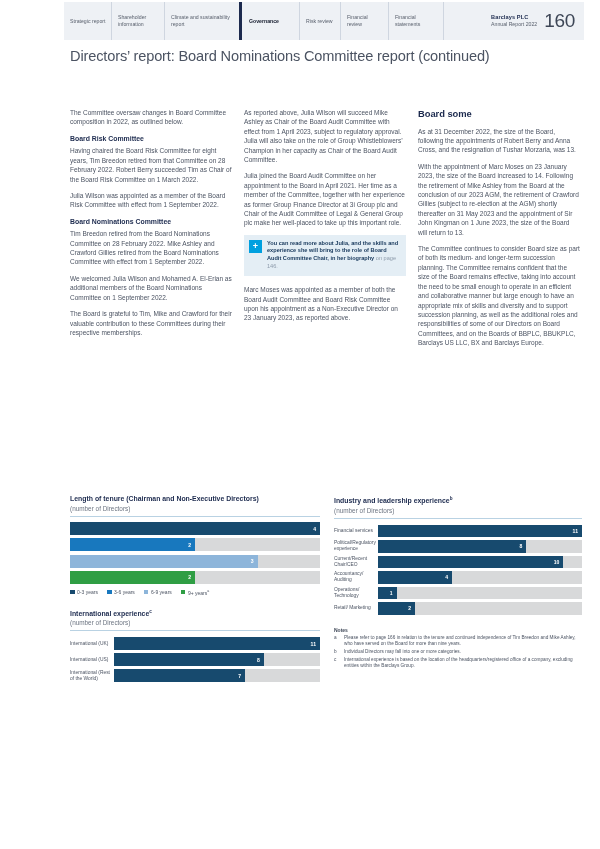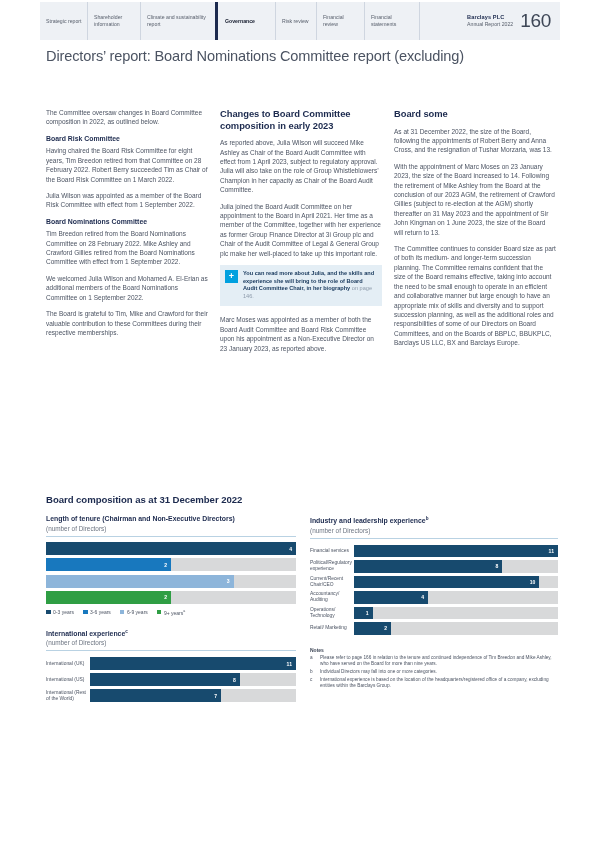--- a/index.html
+++ b/index.html
@@ -3,21 +3,21 @@
 <meta charset="utf-8">
 <style>
   * { box-sizing: border-box; margin: 0; padding: 0; }
   html, body {
     width: 600px; height: 849px;
     background: #ffffff;
     font-family: "Liberation Sans", sans-serif;
     color: #3d4656;
     overflow: hidden;
   }
-  .page { position: relative; width: 551px; height: 849px; }
+  .page { position: relative; width: 551px; height: 849px; margin-left: 24px; }
 
   
   .navband {
     position: absolute; left: 40px; top: 2px;
     width: 520px; height: 38px;
     background: #eef1f5;
     display: flex; align-items: stretch;
   }
   .navtab {
     position: relative;
@@ -161,53 +161,51 @@
     <div class="nav-spacer"></div>
     <div class="nav-right">
       <div class="brandblock">
         <div class="b1">Barclays PLC</div>
         <div class="b2">Annual Report 2022</div>
       </div>
       <div class="pagenum">160</div>
     </div>
   </div>
 
-  <div class="pagetitle">Directors’ report: Board Nominations Committee report (excluding)</div>
+  <div class="pagetitle">Directors’ report: Board Nominations Committee report (continued)</div>
 
   <div class="cols" id="body-columns">
       <div class="col">
         <p>The Committee oversaw changes in Board Committee composition in 2022, as outlined below.</p>
         <h3>Board Risk Committee</h3>
         <p>Having chaired the Board Risk Committee for eight years, Tim Breedon retired from that Committee on 28 February 2022. Robert Berry succeeded Tim as Chair of the Board Risk Committee on 1 March 2022.</p>
         <p>Julia Wilson was appointed as a member of the Board Risk Committee with effect from 1 September 2022.</p>
         <h3>Board Nominations Committee</h3>
         <p>Tim Breedon retired from the Board Nominations Committee on 28 February 2022. Mike Ashley and Crawford Gillies retired from the Board Nominations Committee with effect from 1 September 2022.</p>
         <p>We welcomed Julia Wilson and Mohamed A. El-Erian as additional members of the Board Nominations Committee on 1 September 2022.</p>
         <p>The Board is grateful to Tim, Mike and Crawford for their valuable contribution to these Committees during their respective memberships.</p>
       </div>
       <div class="col">
-        <h2>Changes to Board Committee composition in early 2023</h2>
         <p>As reported above, Julia Wilson will succeed Mike Ashley as Chair of the Board Audit Committee with effect from 1 April 2023, subject to regulatory approval. Julia will also take on the role of Group Whistleblowers’ Champion in her capacity as Chair of the Board Audit Committee.</p>
         <p>Julia joined the Board Audit Committee on her appointment to the Board in April 2021. Her time as a member of the Committee, together with her experience as former Group Finance Director at 3i Group plc and Chair of the Audit Committee of Legal &amp; General Group plc make her well-placed to take up this important role.</p>
         <div class="callout">
           <div class="plus">+</div>
           <div class="ctext">You can read more about Julia, and the skills and experience she will bring to the role of Board Audit Committee Chair, in her biography <span class="ref">on page 146.</span></div>
         </div>
         <p>Marc Moses was appointed as a member of both the Board Audit Committee and Board Risk Committee upon his appointment as a Non-Executive Director on 23 January 2023, as reported above.</p>
       </div>
       <div class="col">
         <h2>Board some</h2>
         <p>As at 31 December 2022, the size of the Board, following the appointments of Robert Berry and Anna Cross, and the resignation of Tushar Morzaria, was 13.</p>
         <p>With the appointment of Marc Moses on 23 January 2023, the size of the Board increased to 14. Following the retirement of Mike Ashley from the Board at the conclusion of our 2023 AGM, the retirement of Crawford Gillies (subject to re-election at the AGM) shortly thereafter on 31 May 2023 and the appointment of Sir John Kingman on 1 June 2023, the size of the Board will return to 13.</p>
         <p>The Committee continues to consider Board size as part of both its medium- and longer-term succession planning. The Committee remains confident that the size of the Board remains effective, taking into account the need to be small enough to operate in an efficient and collaborative manner but large enough to have an appropriate mix of skills and diversity and to support succession planning, as well as the additional roles and responsibilities of some of our Directors on Board Committees, and on the Boards of BBPLC, BBUKPLC, Barclays US LLC, BX and Barclays Europe.</p>
       </div>
     </div>
 
   <div class="charts">
-    <div class="charts-title">Board composition as at 31 December 2022</div>
     <div class="chart-grid">
       <div class="chart-left">
         <div id="chart-tenure">
             <div class="chart-head">
               <div class="ct">Length of tenure (Chairman and Non-Executive Directors)</div>
               <div class="cs">(number of Directors)</div>
             </div>
             <div class="rule"></div>
             <div>
               <div class="bar-row" style="margin-bottom: 3.2px;">

